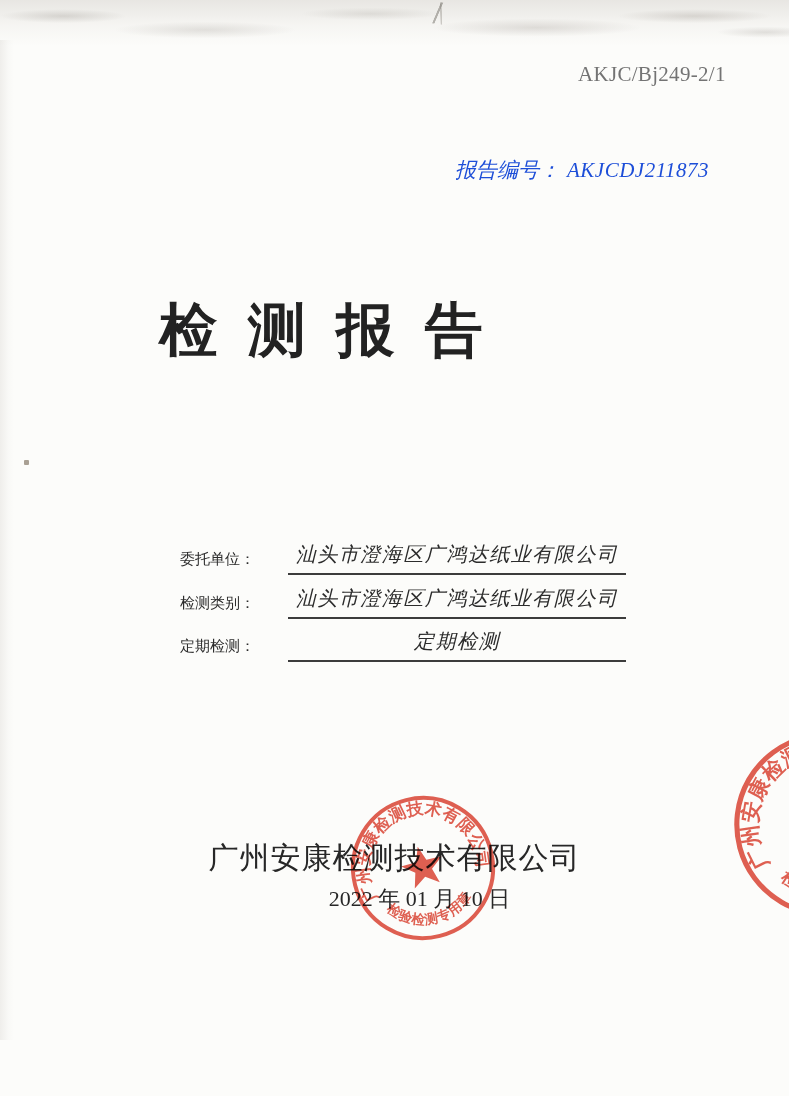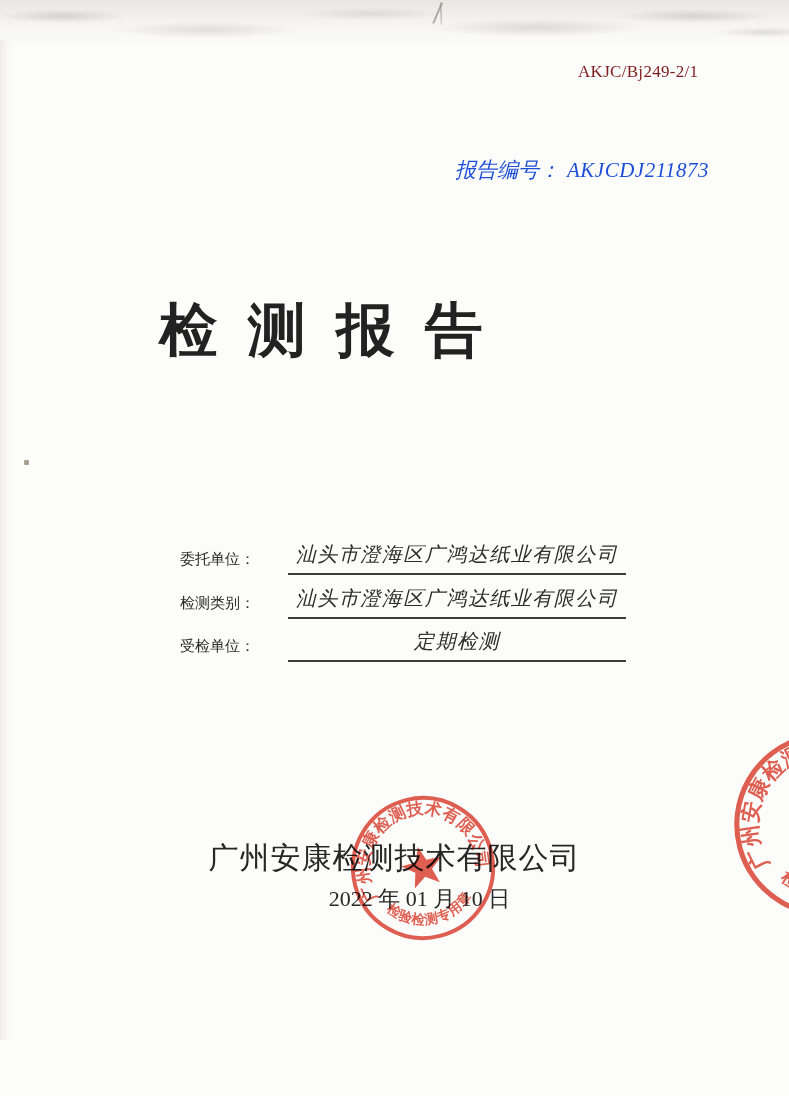--- a/index.html
+++ b/index.html
@@ -35,21 +35,21 @@
       linear-gradient(105deg, transparent 42%, rgba(125,122,115,.55) 45%, rgba(125,122,115,.55) 52%, transparent 55%),
       linear-gradient(80deg, transparent 60%, rgba(140,136,128,.4) 63%, rgba(140,136,128,.4) 68%, transparent 71%);
     transform: rotate(8deg);
   }
   .scan-speck {
     position:absolute; left:24px; top:460px; width:5px; height:5px;
     background:#8d8172; opacity:.75; border-radius:1px;
   }
   .doc-code {
     position:absolute; left:578px; top:62px;
-    font-size:17px; letter-spacing:.3px; color:#7f1d1d;
+    font-size:21px; letter-spacing:.3px; color:#737373;
   }
   .report-no {
     position:absolute; left:455px; top:156px;
     font-size:21px; color:#1d4ed8; white-space:nowrap;font-style:italic;
   }
   .report-no .num { margin-left:7px; letter-spacing:.5px; }
   .page-title {
     position:absolute; left:0; top:292px; width:650px;
     text-align:center; font-size:58px; font-weight:bold;
     letter-spacing:8px; color:#222; white-space:pre;
@@ -100,21 +100,21 @@
   <div class="fields">
     <div class="field-row">
       <div class="field-label">委托单位：</div>
       <div class="field-value">汕头市澄海区广鸿达纸业有限公司</div>
     </div>
     <div class="field-row">
       <div class="field-label">检测类别：</div>
       <div class="field-value">汕头市澄海区广鸿达纸业有限公司</div>
     </div>
     <div class="field-row">
-      <div class="field-label">受检单位：</div>
+      <div class="field-label">定期检测：</div>
       <div class="field-value">定期检测</div>
     </div>
   </div>
 
   <div class="issuer">广州安康检测技术有限公司</div>
   <div class="issue-date">2022 年 01 月 10 日</div>
 
   <svg class="stamp stamp-main" viewBox="0 0 160 160">
     <circle cx="80" cy="80" r="70" fill="none" stroke="#dd4a3a" stroke-width="4"></circle>
     <path id="sealArcTop1" d="M 29.3 98.5 A 54 54 0 1 1 130.7 98.5" fill="none"></path>

